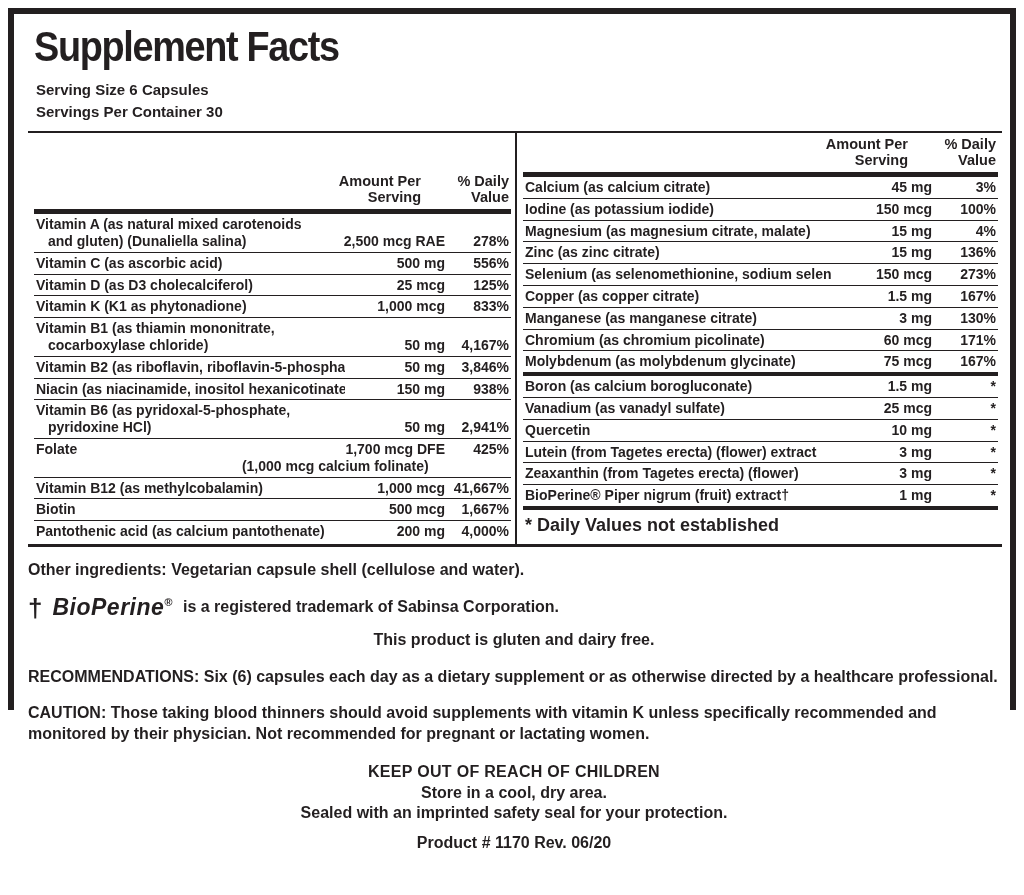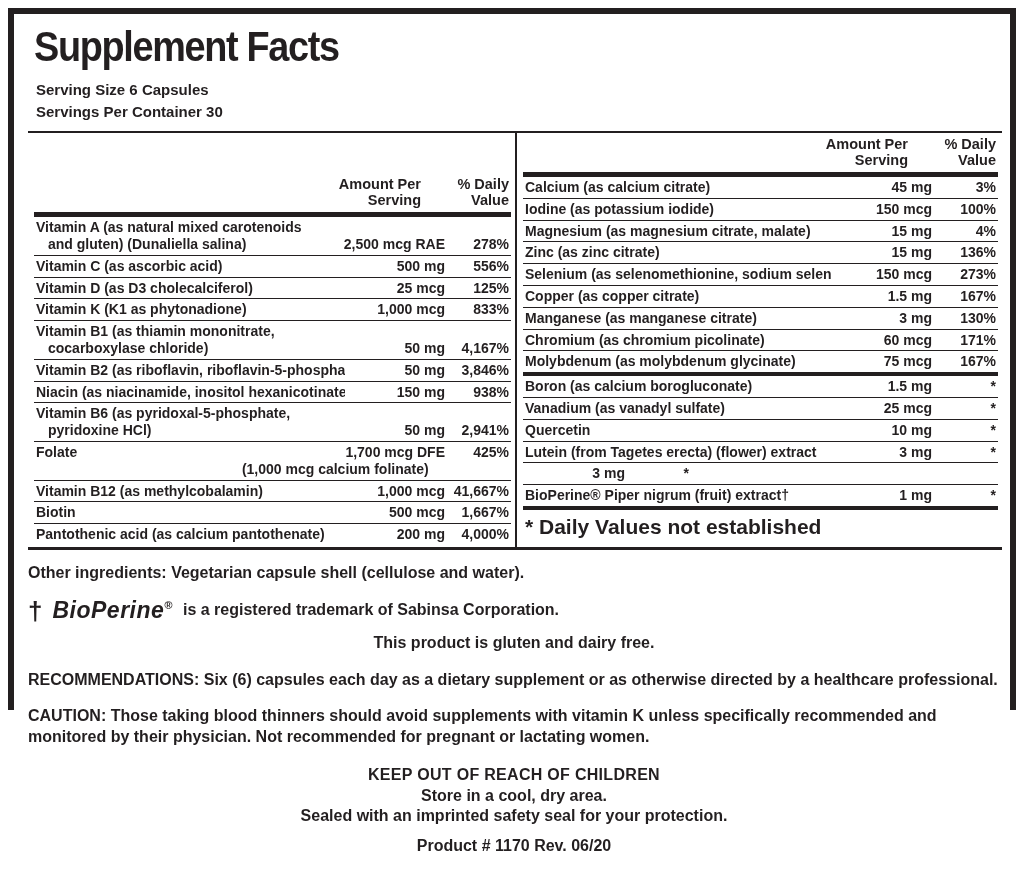--- a/index.html
+++ b/index.html
@@ -28,21 +28,21 @@
   .row{border-top:1.6px solid #231f20;padding:2px 0 2px 2px;font-size:14px;font-weight:bold;line-height:1.2;}
   .row.first{border-top:none;}
   .row.group-break{border-top:4px solid #231f20;}
   .rline{display:flex;align-items:baseline;}
   .nm{flex:1;white-space:nowrap;overflow:hidden;padding-right:6px;}
   .nm.cont{padding-left:12px;}
   .l1{white-space:nowrap;overflow:hidden;}
   .amt{white-space:nowrap;min-width:100px;text-align:right;}
   .dv{white-space:nowrap;min-width:64px;text-align:right;padding-right:2px;}
   .sub{text-align:center;padding-left:26%;white-space:nowrap;}
-  .dv-note{border-top:4px solid #231f20;font-size:21px;font-weight:bold;padding:5px 0 6px 2px;}
+  .dv-note{border-top:4px solid #231f20;font-size:18px;font-weight:bold;padding:5px 0 6px 2px;}
   .notes{font-size:16px;font-weight:bold;padding:13px 4px 0 2px;line-height:1.3;}
   .tm{margin-top:12px;display:flex;align-items:center;gap:10px;}
   .dag{font-size:26px;line-height:1;}
   .brand{font-style:italic;font-size:23px;letter-spacing:.5px;white-space:nowrap;}
   .brand sup{font-size:11px;}
   .center{text-align:center;}
   .gf{margin-top:7px;text-align:center;}
   .rec{margin-top:17px;}
   .caut{margin-top:15px;max-width:995px;}
   .keep{margin-top:17px;letter-spacing:.3px;}
@@ -249,20 +249,21 @@
           </div>
           <div class="row">
             <div class="rline">
               <span class="nm">Lutein (from Tagetes erecta) (flower) extract</span>
               <span class="amt">3 mg</span>
               <span class="dv">*</span>
             </div>
           </div>
           <div class="row">
             <div class="rline">
+              <span class="nm">Zeaxanthin (from Tagetes erecta) (flower)</span>
               <span class="amt">3 mg</span>
               <span class="dv">*</span>
             </div>
           </div>
           <div class="row">
             <div class="rline">
               <span class="nm">BioPerine® Piper nigrum (fruit) extract†</span>
               <span class="amt">1 mg</span>
               <span class="dv">*</span>
             </div>

